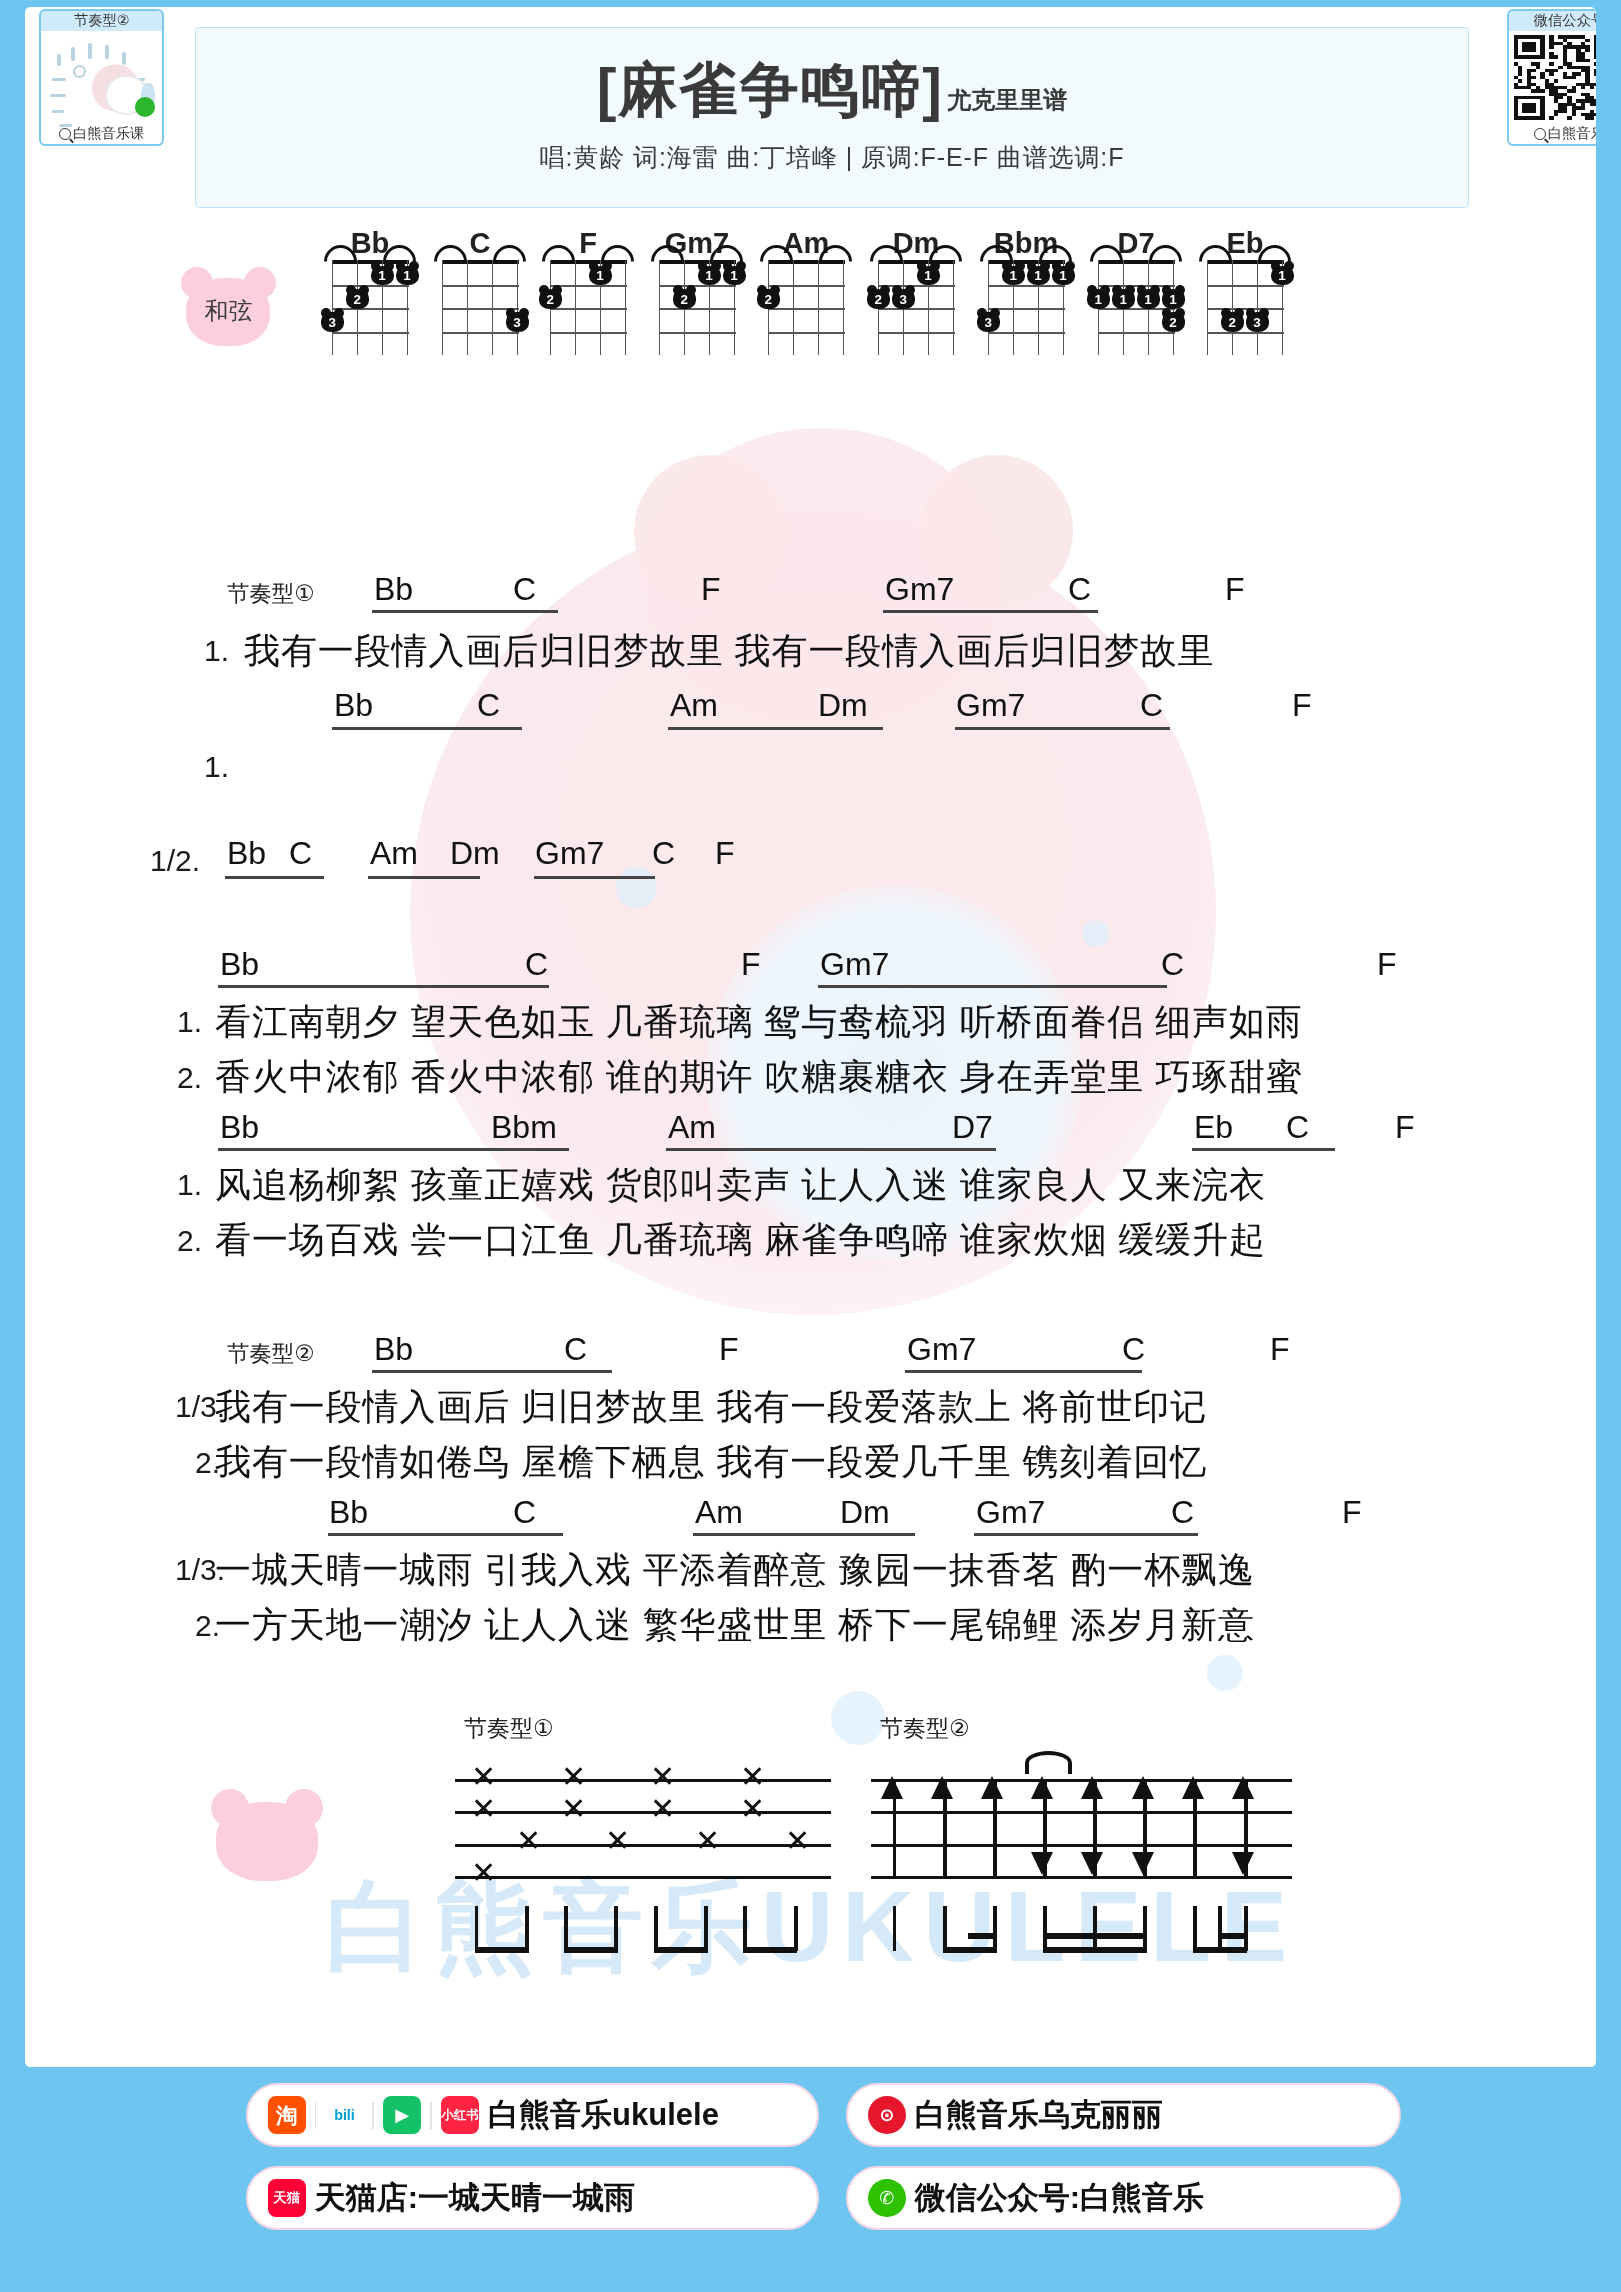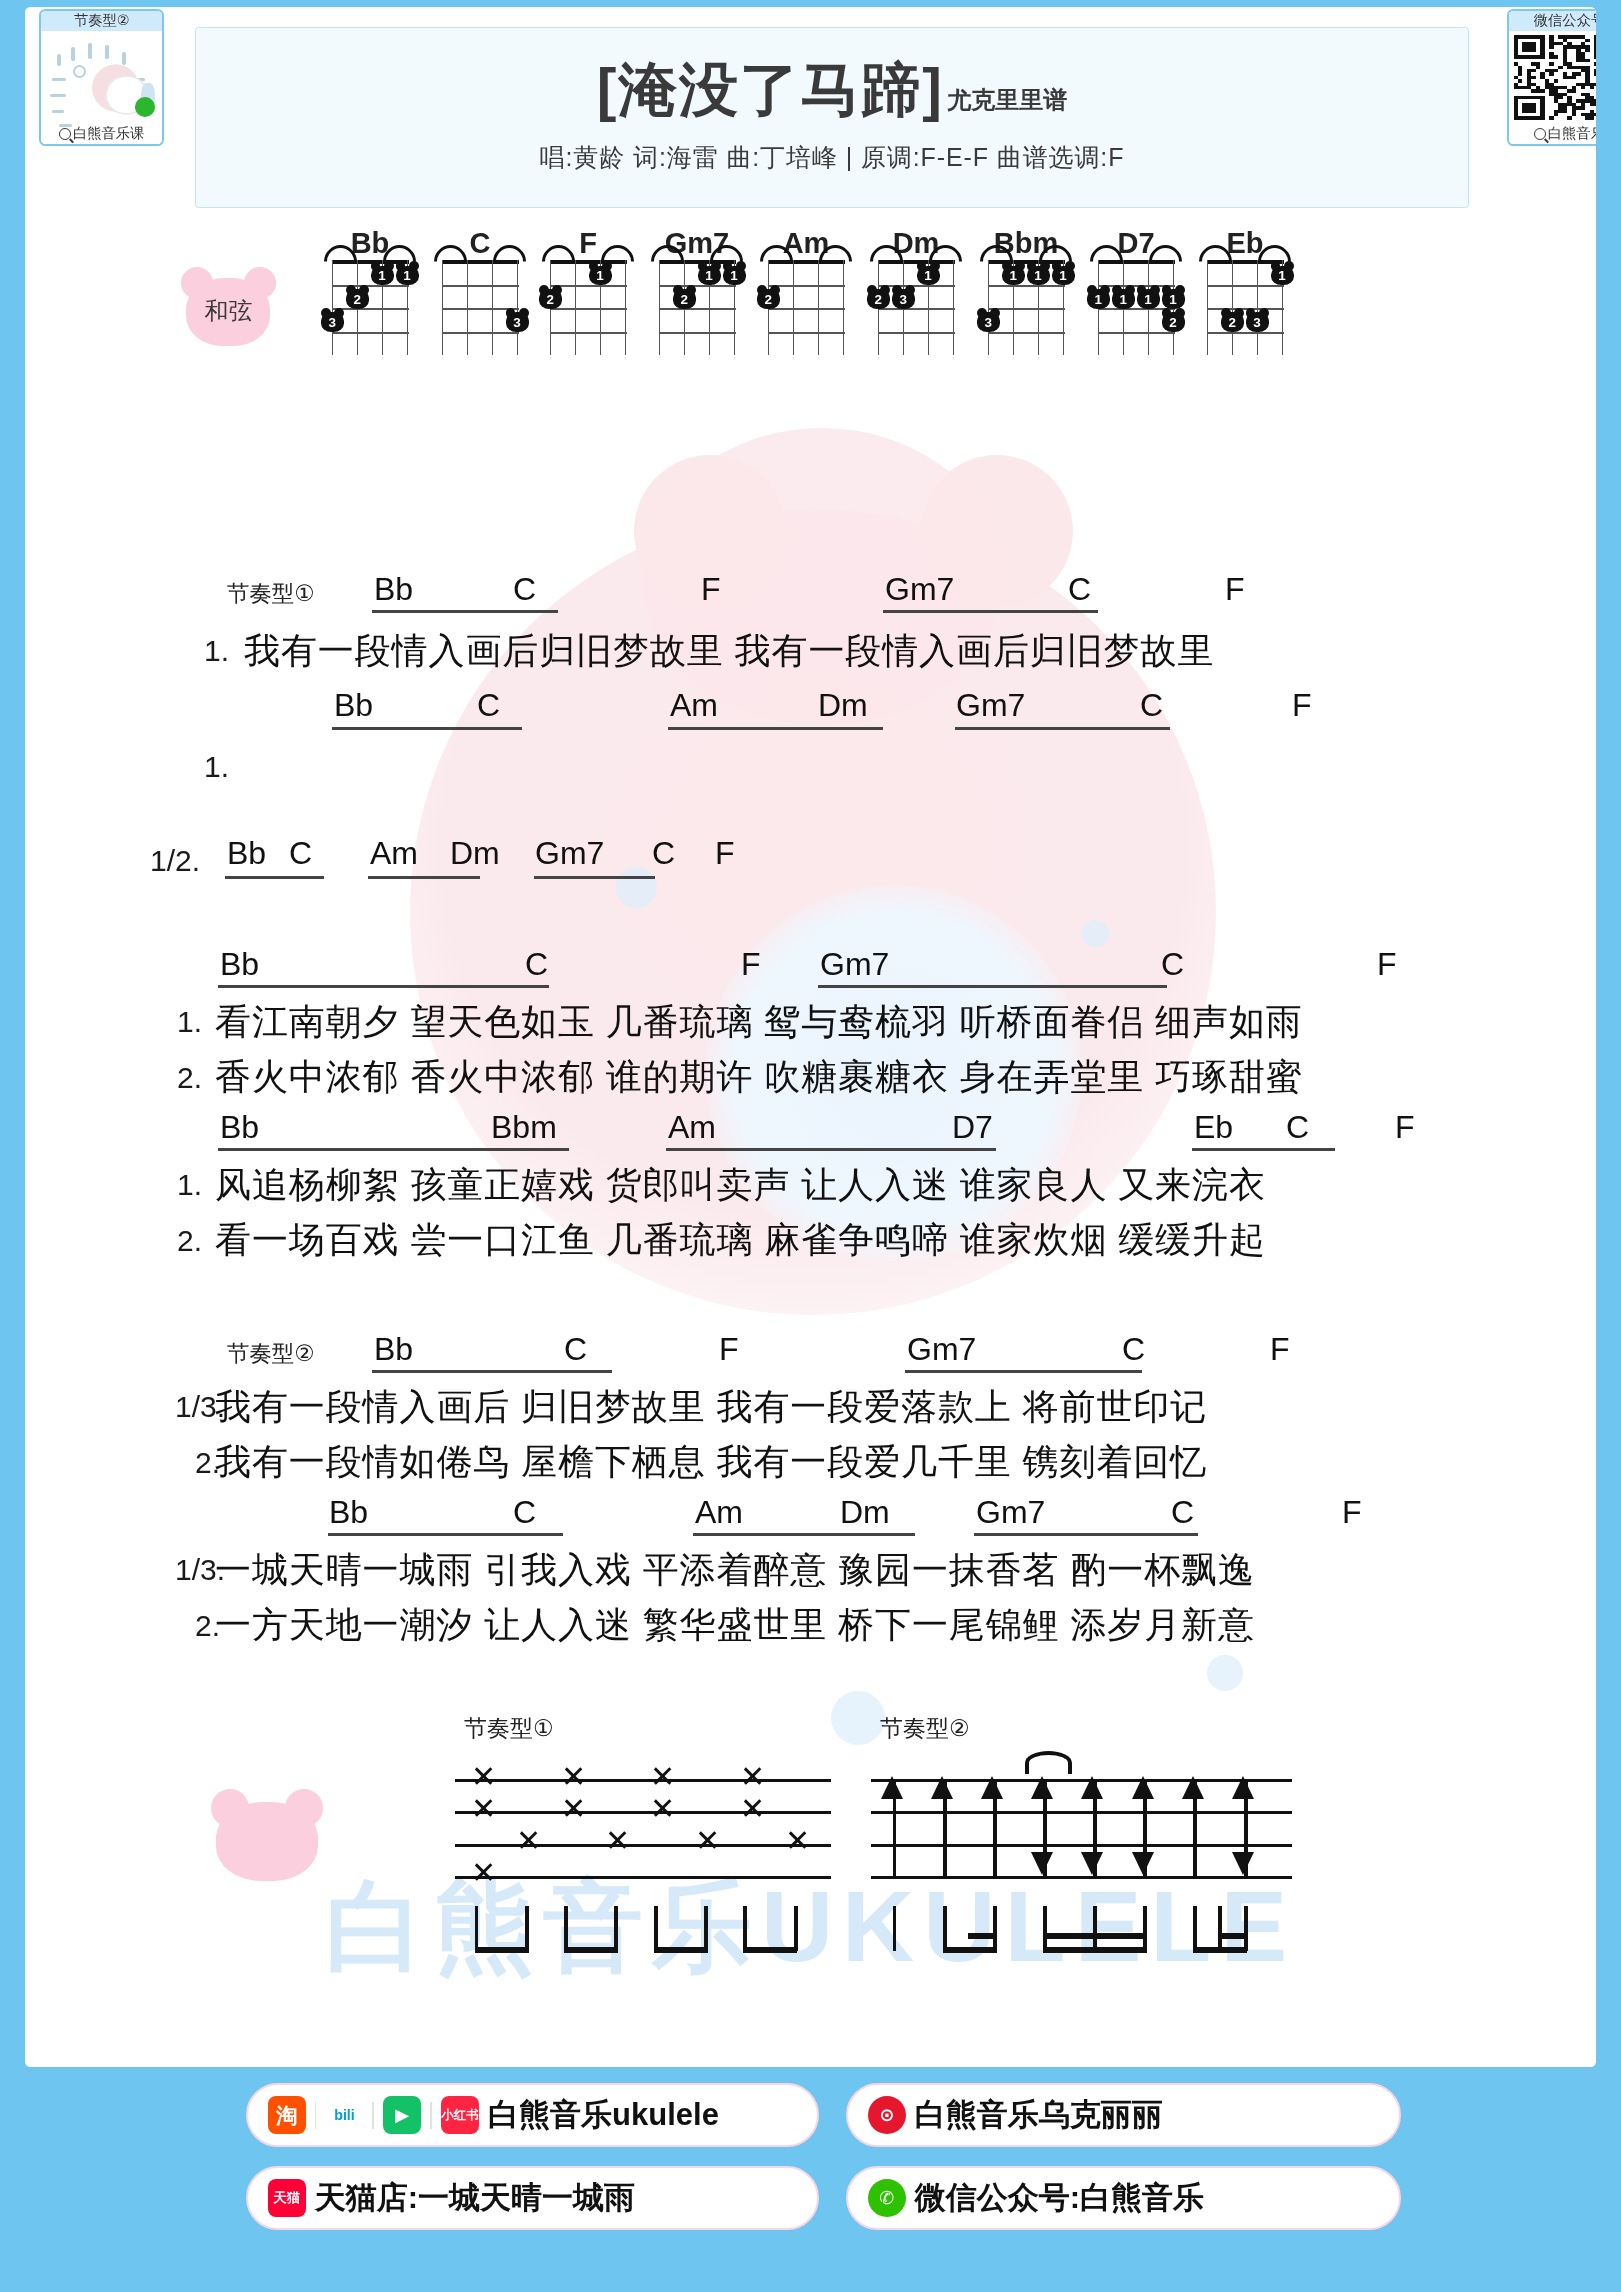--- a/index.html
+++ b/index.html
@@ -134,21 +134,21 @@
   <div class="wm wm-pinkhead"></div>
   <div class="wm wm-blue1"></div>
   <div class="wm wm-dot" style="left:591px;top:860px;width:41px;height:41px;"></div>
   <div class="wm wm-dot" style="left:1057px;top:913px;width:27px;height:27px;"></div>
   <div class="wm wm-dot" style="left:806px;top:1684px;width:54px;height:54px;"></div>
   <div class="wm wm-dot" style="left:1182px;top:1648px;width:36px;height:36px;"></div>
   <div class="wm wm-text">白熊音乐UKULELE</div>
 
   <div class="title-box">
     <div class="title-row">
-      <div class="title-main">[淹没了马蹄]</div>
+      <div class="title-main">[麻雀争鸣啼]</div>
       <div class="title-sub">尤克里里谱</div>
     </div>
     <div class="credits">唱:黄龄 词:海雷 曲:丁培峰 | 原调:F-E-F 曲谱选调:F</div>
   </div>
 
   <div class="qr-badge left">
     <div class="qr-cap">节奏型②</div>
     <div class="qr-body">
       <div class="qr-mini"></div>
       <div class="qr-dash" style="left:16px;top:23px;width:3.6px;height:12.5px;"></div>

